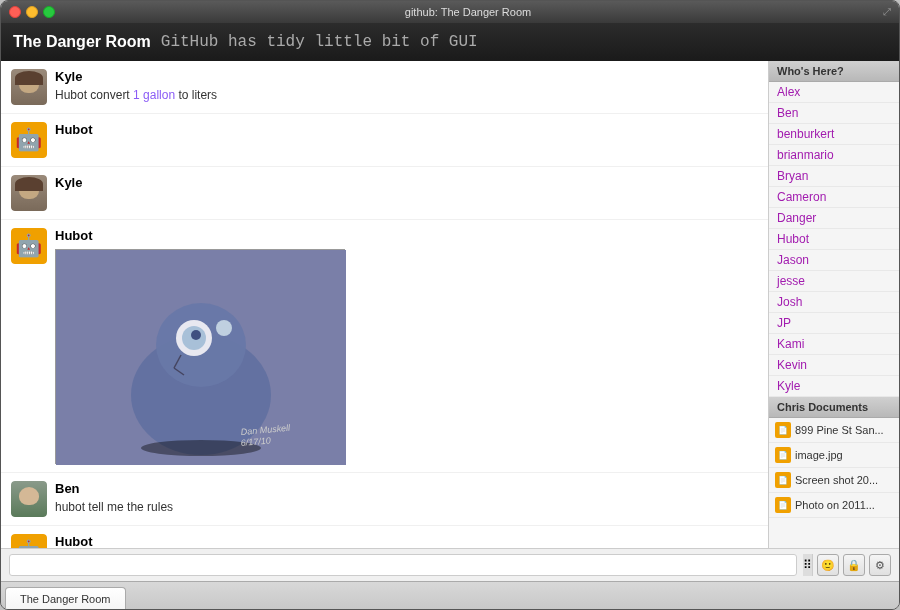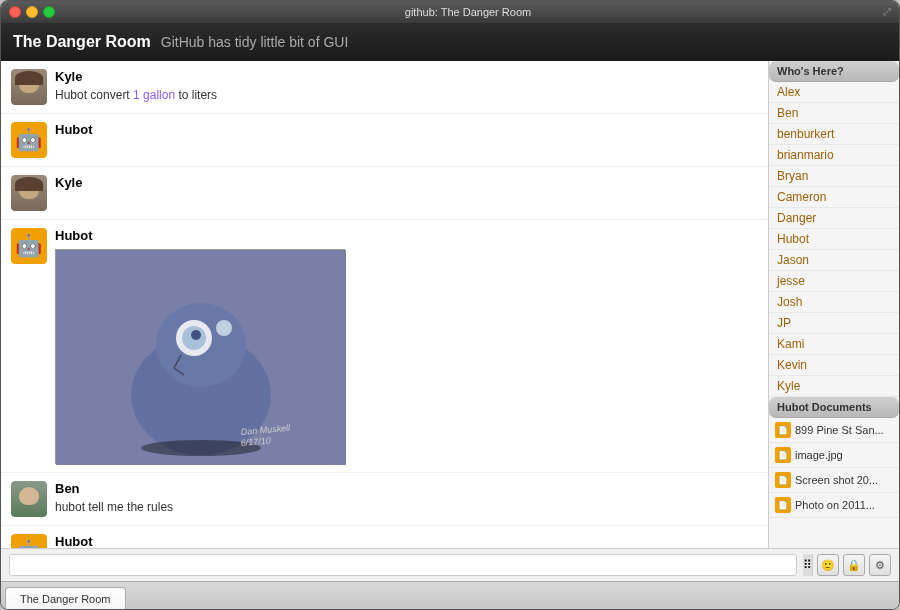--- a/index.html
+++ b/index.html
@@ -72,21 +72,22 @@
       flex-shrink: 0;
     }
     .room-title {
       color: #fff;
       font-size: 16px;
       font-weight: bold;
       margin-right: 10px;
     }
     .room-subtitle {
       color: #aaa;
-      font-size: 14px;
+      font-size: 16px;
+      font-family: Liberation Mono, monospace;
     }
 
     
     .main-content {
       display: flex;
       flex: 1;
       overflow: hidden;
       background: #fff;
     }
 
@@ -146,26 +147,25 @@
       overflow-y: auto;
       flex-shrink: 0;
     }
     .sidebar-section-header {
       background: linear-gradient(to bottom, #d0d0d0, #b8b8b8);
       padding: 4px 8px;
       font-size: 11px;
       font-weight: bold;
       color: #333;
       border-bottom: 1px solid #aaa;
-      border-radius: 7px;
     }
     .sidebar-item {
       padding: 3px 8px;
       font-size: 12px;
-      color: #a16207;
+      color: #a21caf;
       cursor: pointer;
       border-bottom: 1px solid #e8e8e8;
     }
 
     .doc-item {
       display: flex;
       align-items: center;
       padding: 4px 6px;
       border-bottom: 1px solid #e8e8e8;
       cursor: pointer;
@@ -453,21 +453,21 @@
       <div class="sidebar-item">Danger</div>
       <div class="sidebar-item">Hubot</div>
       <div class="sidebar-item">Jason</div>
       <div class="sidebar-item">jesse</div>
       <div class="sidebar-item">Josh</div>
       <div class="sidebar-item">JP</div>
       <div class="sidebar-item">Kami</div>
       <div class="sidebar-item">Kevin</div>
       <div class="sidebar-item">Kyle</div>
 
-      <div class="sidebar-section-header">Hubot Documents</div>
+      <div class="sidebar-section-header">Chris Documents</div>
       <div class="doc-item">
         <div class="doc-icon">📄</div>
         <span class="doc-name">899 Pine St San...</span>
       </div>
       <div class="doc-item">
         <div class="doc-icon">📄</div>
         <span class="doc-name">image.jpg</span>
       </div>
       <div class="doc-item">
         <div class="doc-icon">📄</div>

